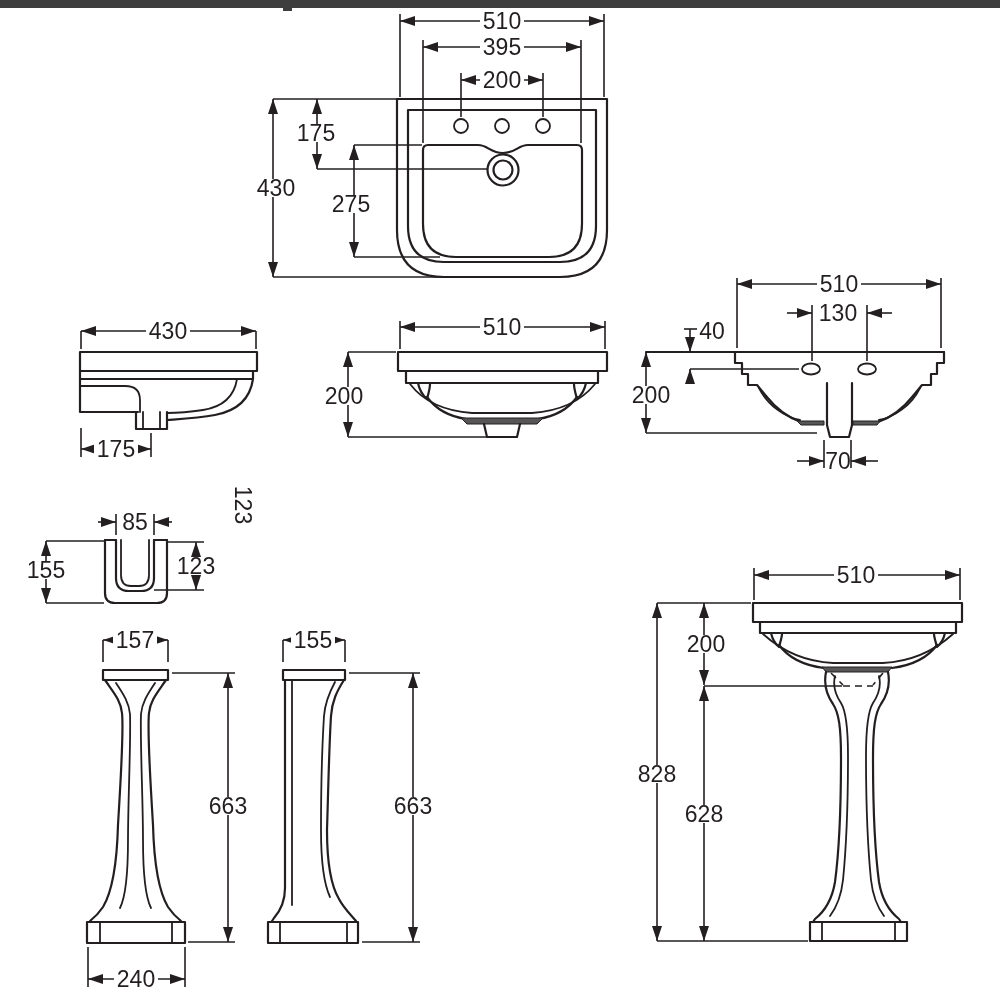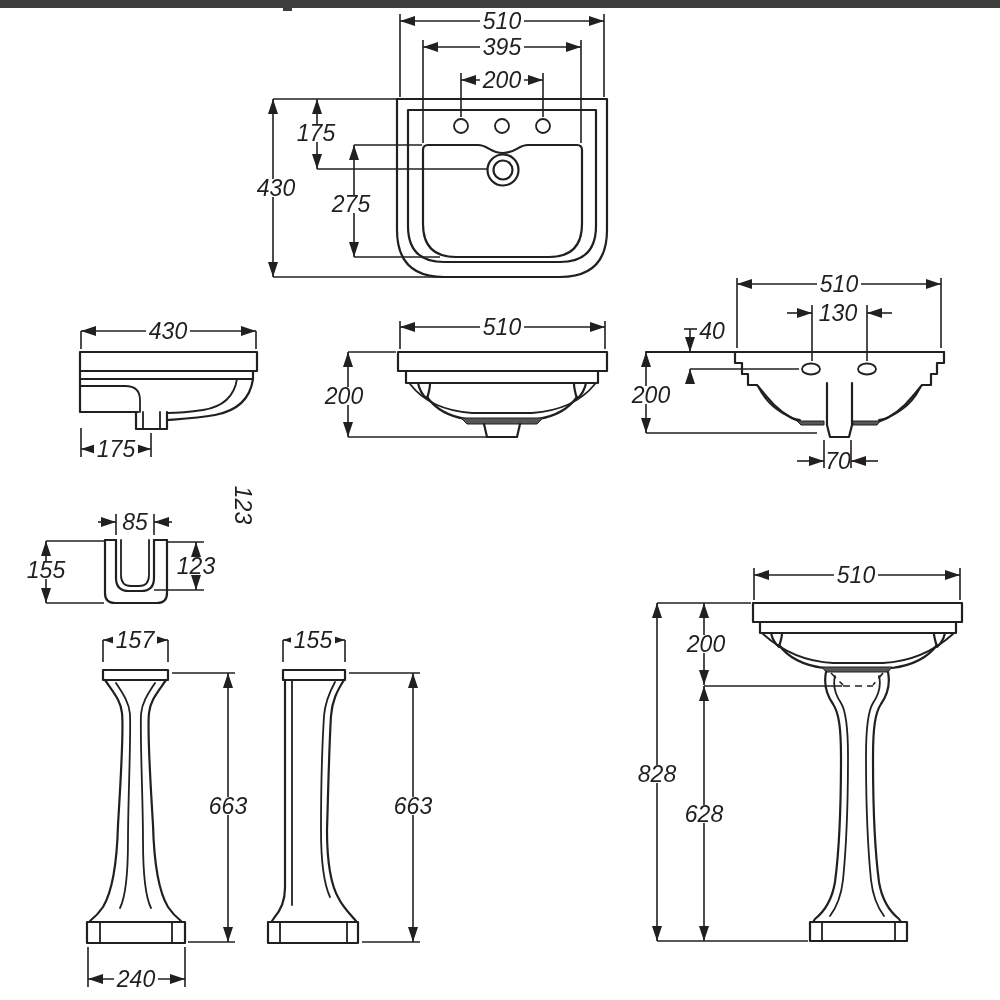--- a/index.html
+++ b/index.html
@@ -1,17 +1,17 @@
 <!DOCTYPE html>
 <html style="--line: #231f20; --flange: #565656; --topbar: #3e3e3e; --bg: #ffffff;"><head>
 <meta charset="utf-8">
 <style>
   html,body{margin:0;padding:0;background:#fff;}
   .canvas{position:relative;width:1000px;height:1000px;background:var(--bg,#fff);
-          font-family:"Liberation Sans", sans-serif;font-style:italic;}
+          font-family:"Liberation Sans", sans-serif;}
   svg{display:block}
   .ol{fill:none;stroke:var(--line,#231f20);stroke-width:2.2;stroke-linejoin:round;stroke-linecap:round}
   .thin{fill:none;stroke:var(--line,#231f20);stroke-width:1.8;stroke-linejoin:round;stroke-linecap:round}
   .dim,.ext{fill:none;stroke:var(--line,#231f20);stroke-width:1.6}
   .dash{fill:none;stroke:var(--line,#231f20);stroke-width:1.6;stroke-dasharray:7 5}
   .fl{fill:var(--flange,#565656);stroke:var(--line,#231f20);stroke-width:1}
   .bg{fill:#fff;stroke:none}
   .lbl{fill:var(--line,#231f20);font-family:"Liberation Sans",sans-serif;font-size:23px;
        text-anchor:middle;dominant-baseline:central}
   .topbar{fill:var(--topbar,#3e3e3e)}

